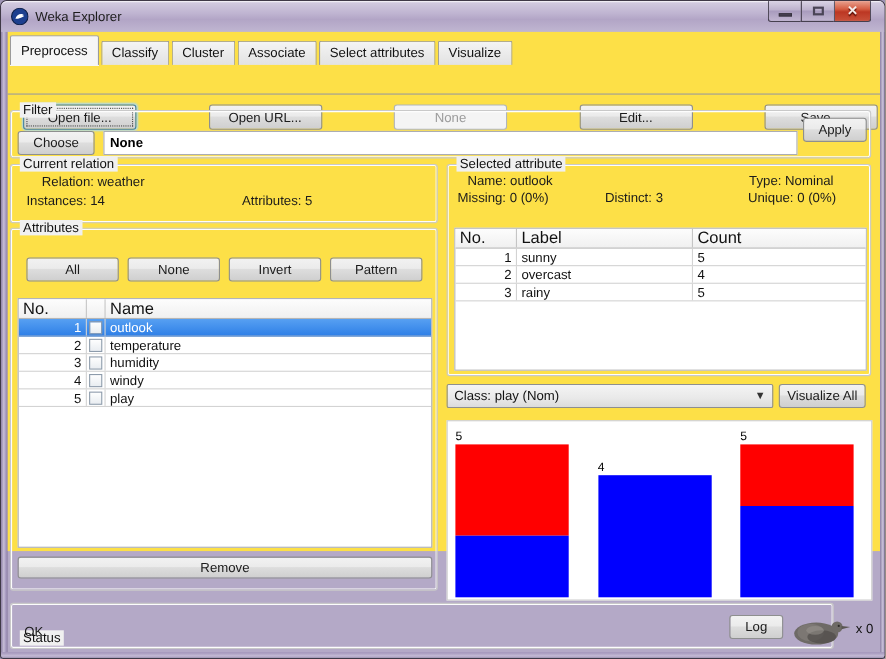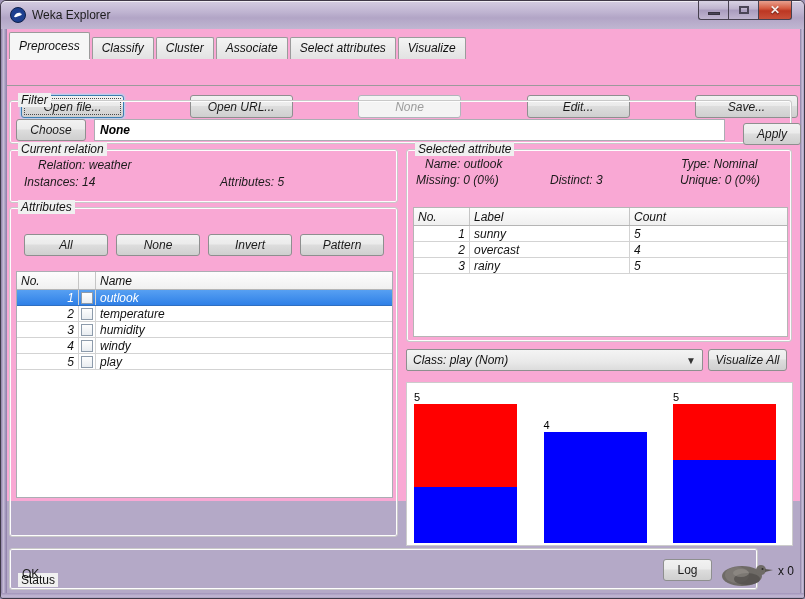--- a/index.html
+++ b/index.html
@@ -8,21 +8,21 @@
 
   
   #titlebar { position:absolute; left:0; top:0; width:805px; height:28px;
     background:linear-gradient(180deg,#d4cde1 0%,#bfb4d1 40%,#b2a5c6 60%,#c0b6d1 100%);
     border-radius:5px 5px 0 0; box-shadow:inset 0 1px 0 rgba(255,255,255,.65); }
   .frame-side { position:absolute; top:28px; height:564px; width:6px;
     background:linear-gradient(90deg,#8d80a5,#c7bed7 40%,#a79ac0 70%,#8d80a5); }
   #frame-left { left:0; } #frame-right { left:799px; }
   #frame-bottom { position:absolute; left:0; top:592px; width:805px; height:7px;
     background:linear-gradient(180deg,#a294ba,#c3b9d4 45%,#8d80a5); border-radius:0 0 3px 3px; }
-  #content { position:absolute; left:6px; top:28px; width:793px; height:472px; background:#f9a8d4;font-style:italic; }
+  #content { position:absolute; left:6px; top:28px; width:793px; height:472px; background:#fde047; }
 
   #app-icon { position:absolute; left:9px; top:6px; width:16px; height:16px; }
   #title-text { position:absolute; left:31px; top:7px; font-size:12px; color:#1c1c1c; }
 
   .winbtns { position:absolute; top:0; left:697px; height:19px; display:flex; }
   .winbtn { height:19px; border:1px solid #46404f; border-top:none; display:flex; align-items:center; justify-content:center;
     background:linear-gradient(180deg,#d9d3e4 0%,#bdb2cd 45%,#a89bbd 50%,#c0b5d0 100%); }
   .winbtn.min { width:30px; border-radius:0 0 0 3px; border-right:none; }
   .winbtn.max { width:30px; border-right:none; }
   .winbtn.close { width:34px; border-radius:0 0 3px 0;
@@ -55,21 +55,21 @@
 
   .lbl { position:absolute; font-size:12px; color:#1b1b1b; white-space:nowrap; }
 
   
   .filter-field { position:absolute; left:84px; top:18px; width:631px; height:22px; background:#fff;
     border:1px solid #abadb3; font-weight:bold; font-size:12px; padding:3px 0 0 5px; }
 
   
   .listbox { position:absolute; background:#fff; border:1px solid #abadb3; overflow:hidden; }
   .trow { display:flex; height:16px; font-size:12px; color:#111; border-bottom:1px solid #d3d3d3; align-items:center; }
-  .thead { height:18px; background:linear-gradient(180deg,#fdfdfd,#f0f0f0); border-bottom:1px solid #b5b5b5; font-size:12px; }
+  .thead { height:18px; background:linear-gradient(180deg,#fdfdfd,#f0f0f0); border-bottom:1px solid #b5b5b5; font-size:15px; }
   .tcell { height:100%; display:flex; align-items:center; padding:0 4px; border-right:1px solid #d3d3d3; overflow:hidden; }
   .thead .tcell { border-right:1px solid #c5c5c5; }
   .num { justify-content:flex-end; }
   .trow.selected { background:linear-gradient(180deg,#57a0f2,#2f80e7); color:#fff; border-bottom:1px solid #2f6fc1; }
   .cb { width:12px; height:12px; border:1px solid #8d9bab; background:linear-gradient(180deg,#fefefe,#e9edf1); }
 
   
   .combo { position:absolute; border:1px solid #8e8f8f; border-radius:2px; font-size:12px; color:#111;
     background:linear-gradient(180deg,#f4f4f4,#e9e9e9 60%,#dcdcdc); display:flex; align-items:center; padding:0 6px; }
   .combo .arrow { margin-left:auto; font-size:10px; color:#333; }
@@ -128,21 +128,21 @@
       <div class="btn">Open URL...</div>
       <div class="btn disabled">None</div>
       <div class="btn">Edit...</div>
       <div class="btn">Save...</div>
     </div>
 
     <div class="gbox" style="left:2px; top:71px; width:783px; height:44px;">
       <span class="gtitle">Filter</span>
       <div class="btn" style="position:absolute; left:6px; top:18px; width:70px; height:22px;">Choose</div>
       <div class="filter-field">None</div>
-      <div class="btn" style="position:absolute; left:720px; top:22px; width:58px; height:22px;margin-left:13px;">Apply</div>
+      <div class="btn" style="position:absolute; left:720px; top:6px; width:58px; height:22px;">Apply</div>
     </div>
 
     <div class="gbox" style="left:2px; top:120px; width:389px; height:54px;">
       <span class="gtitle">Current relation</span>
       <span class="lbl" style="left:28px; top:8px;"><span>Relation:</span>&nbsp;<span>weather</span></span>
       <span class="lbl" style="left:14px; top:25px;"><span>Instances:</span>&nbsp;<span>14</span></span>
       <span class="lbl" style="left:210px; top:25px;"><span>Attributes:</span>&nbsp;<span>5</span></span>
     </div>
 
     <div class="gbox" style="left:2px; top:178px; width:389px; height:330px;">
@@ -190,20 +190,21 @@
         </div>
         <div class="trow">
           <div class="tcell num" style="width:62px;">5</div>
           <div class="tcell" style="width:17px; padding:0 2px;">
               <div class="cb"></div>
             </div>
           <div class="tcell" style="flex:1; border-right:none;">play</div>
         </div>
       </div>
 
+      <div class="btn" style="position:absolute; left:6px; top:298px; width:377px; height:20px;">Remove</div>
     </div>
 
     <div class="gbox" style="left:399px; top:120px; width:386px; height:193px;">
       <span class="gtitle">Selected attribute</span>
       <span class="lbl" style="left:18px; top:7px;"><span>Name:</span>&nbsp;<span>outlook</span></span>
       <span class="lbl" style="left:274px; top:7px;"><span>Type:</span>&nbsp;<span>Nominal</span></span>
       <span class="lbl" style="left:9px; top:23px;"><span>Missing:</span>&nbsp;<span>0 (0%)</span></span>
       <span class="lbl" style="left:143px; top:23px;"><span>Distinct:</span>&nbsp;<span>3</span></span>
       <span class="lbl" style="left:273px; top:23px;"><span>Unique:</span>&nbsp;<span>0 (0%)</span></span>
 

